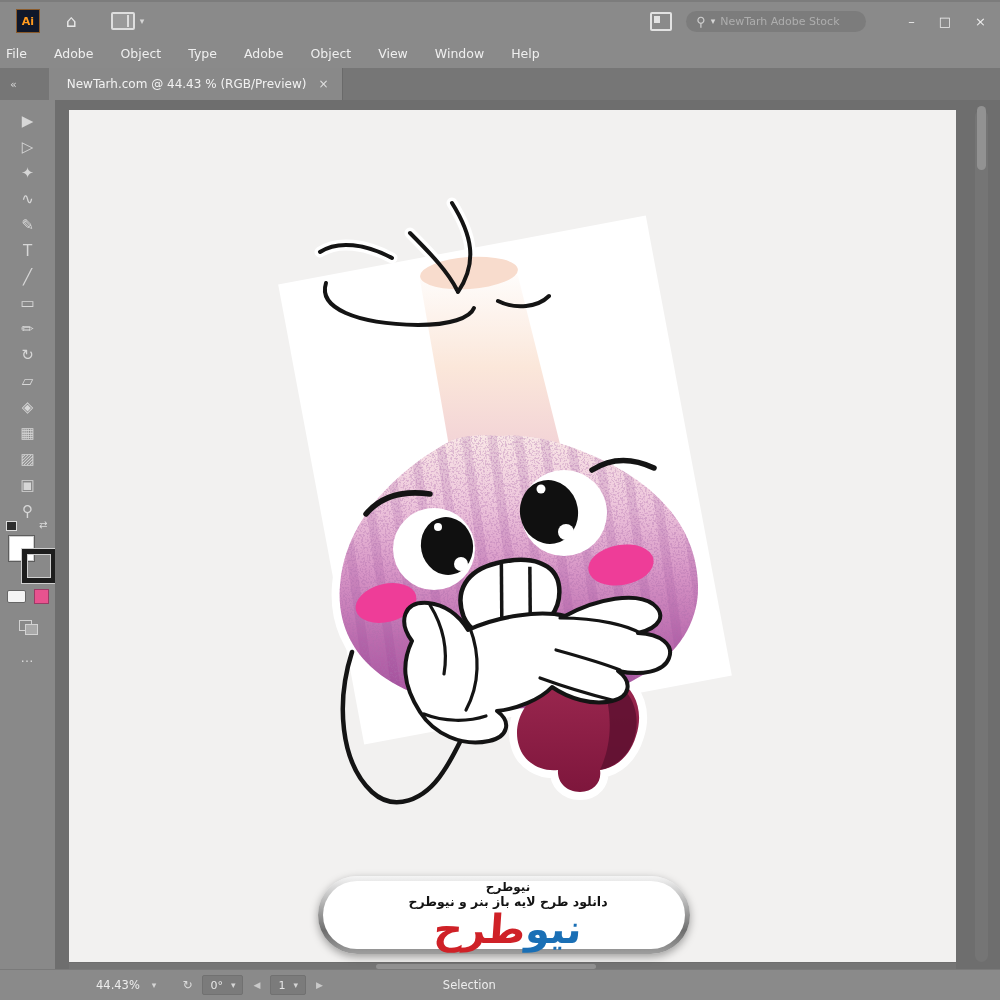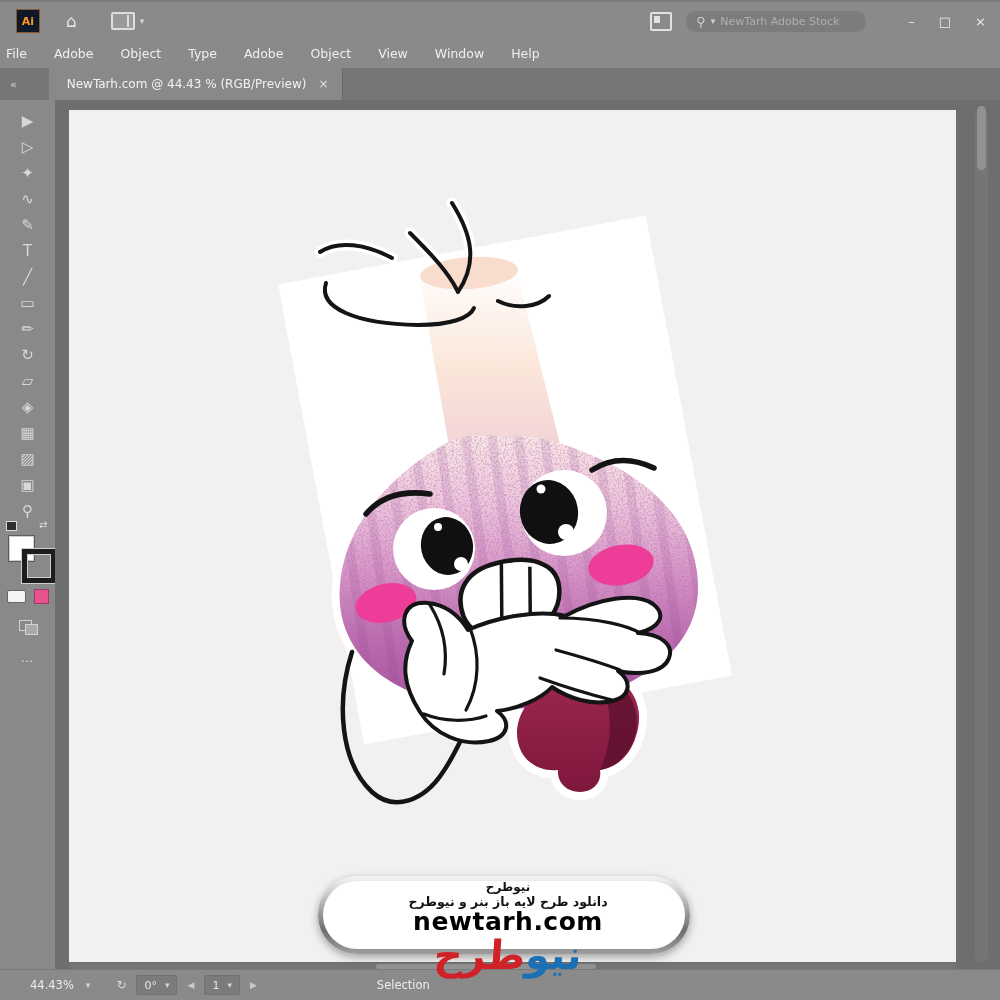--- a/index.html
+++ b/index.html
@@ -79,21 +79,21 @@
   .docwin{position:absolute;top:100px;left:55px;right:0;bottom:30px;background:#6e6e6e;}
   .pasteboard{position:absolute;left:14px;top:10px;right:44px;bottom:8px;background:#f2f1f0;overflow:hidden;}
   .pasteboard svg{display:block;width:100%;height:100%;}
   .vscroll-track{position:absolute;top:10px;bottom:8px;right:12px;width:13px;background:#757575;border-radius:7px;}
   .vscroll-thumb{position:absolute;top:6px;right:14px;width:9px;height:64px;background:#929292;border-radius:5px;}
   .hscroll-track{position:absolute;left:14px;right:44px;bottom:0;height:7px;background:#757575;}
   .hscroll-thumb{position:absolute;left:34%;bottom:1px;height:5px;width:220px;background:#929292;border-radius:3px;}
   
   .statusbar{
     position:absolute;left:0;right:0;bottom:0;height:30px;background:#8a8a8a;
-    display:flex;align-items:center;gap:10px;padding-left:30px;
+    display:flex;align-items:center;gap:10px;padding-left:96px;
     border-top:1px solid #7a7a7a;
   }
   .statusbar .zoom-level{color:#ededed;font-size:11.5px;}
   .statusbar .caret{margin-left:2px;}
   .status-field{
     background:#7b7b7b;border:1px solid #717171;border-radius:2px;height:18px;
     display:flex;align-items:center;gap:6px;padding:0 7px;color:#e6e6e6;font-size:11px;
   }
   .rot-icon{color:#dcdcdc;font-size:12px;margin-left:16px;}
   .nav-arrow{color:#c9c9c9;font-size:9px;}
@@ -323,21 +323,20 @@
   <div class="vscroll-thumb"></div>
   <div class="hscroll-track"></div>
   <div class="hscroll-thumb"></div>
 </div>
 
 <div class="watermark">
   <div class="wm-inner">
     <div class="wm-text">
       <span class="wm-brand">نیوطرح</span>
       <span class="wm-tagline">دانلود طرح لایه باز بنر و نیوطرح</span>
-      <span class="wm-domain">newtarh.com</span>
     </div>
     <div class="wm-logo"><span class="blue">نیو</span><span class="red">طرح</span></div>
   </div>
 </div>
 
 <div class="statusbar">
   <span class="zoom-level">44.43%</span>
   <span class="caret">▾</span>
   <span class="rot-icon">↻</span>
   <span class="status-field">

